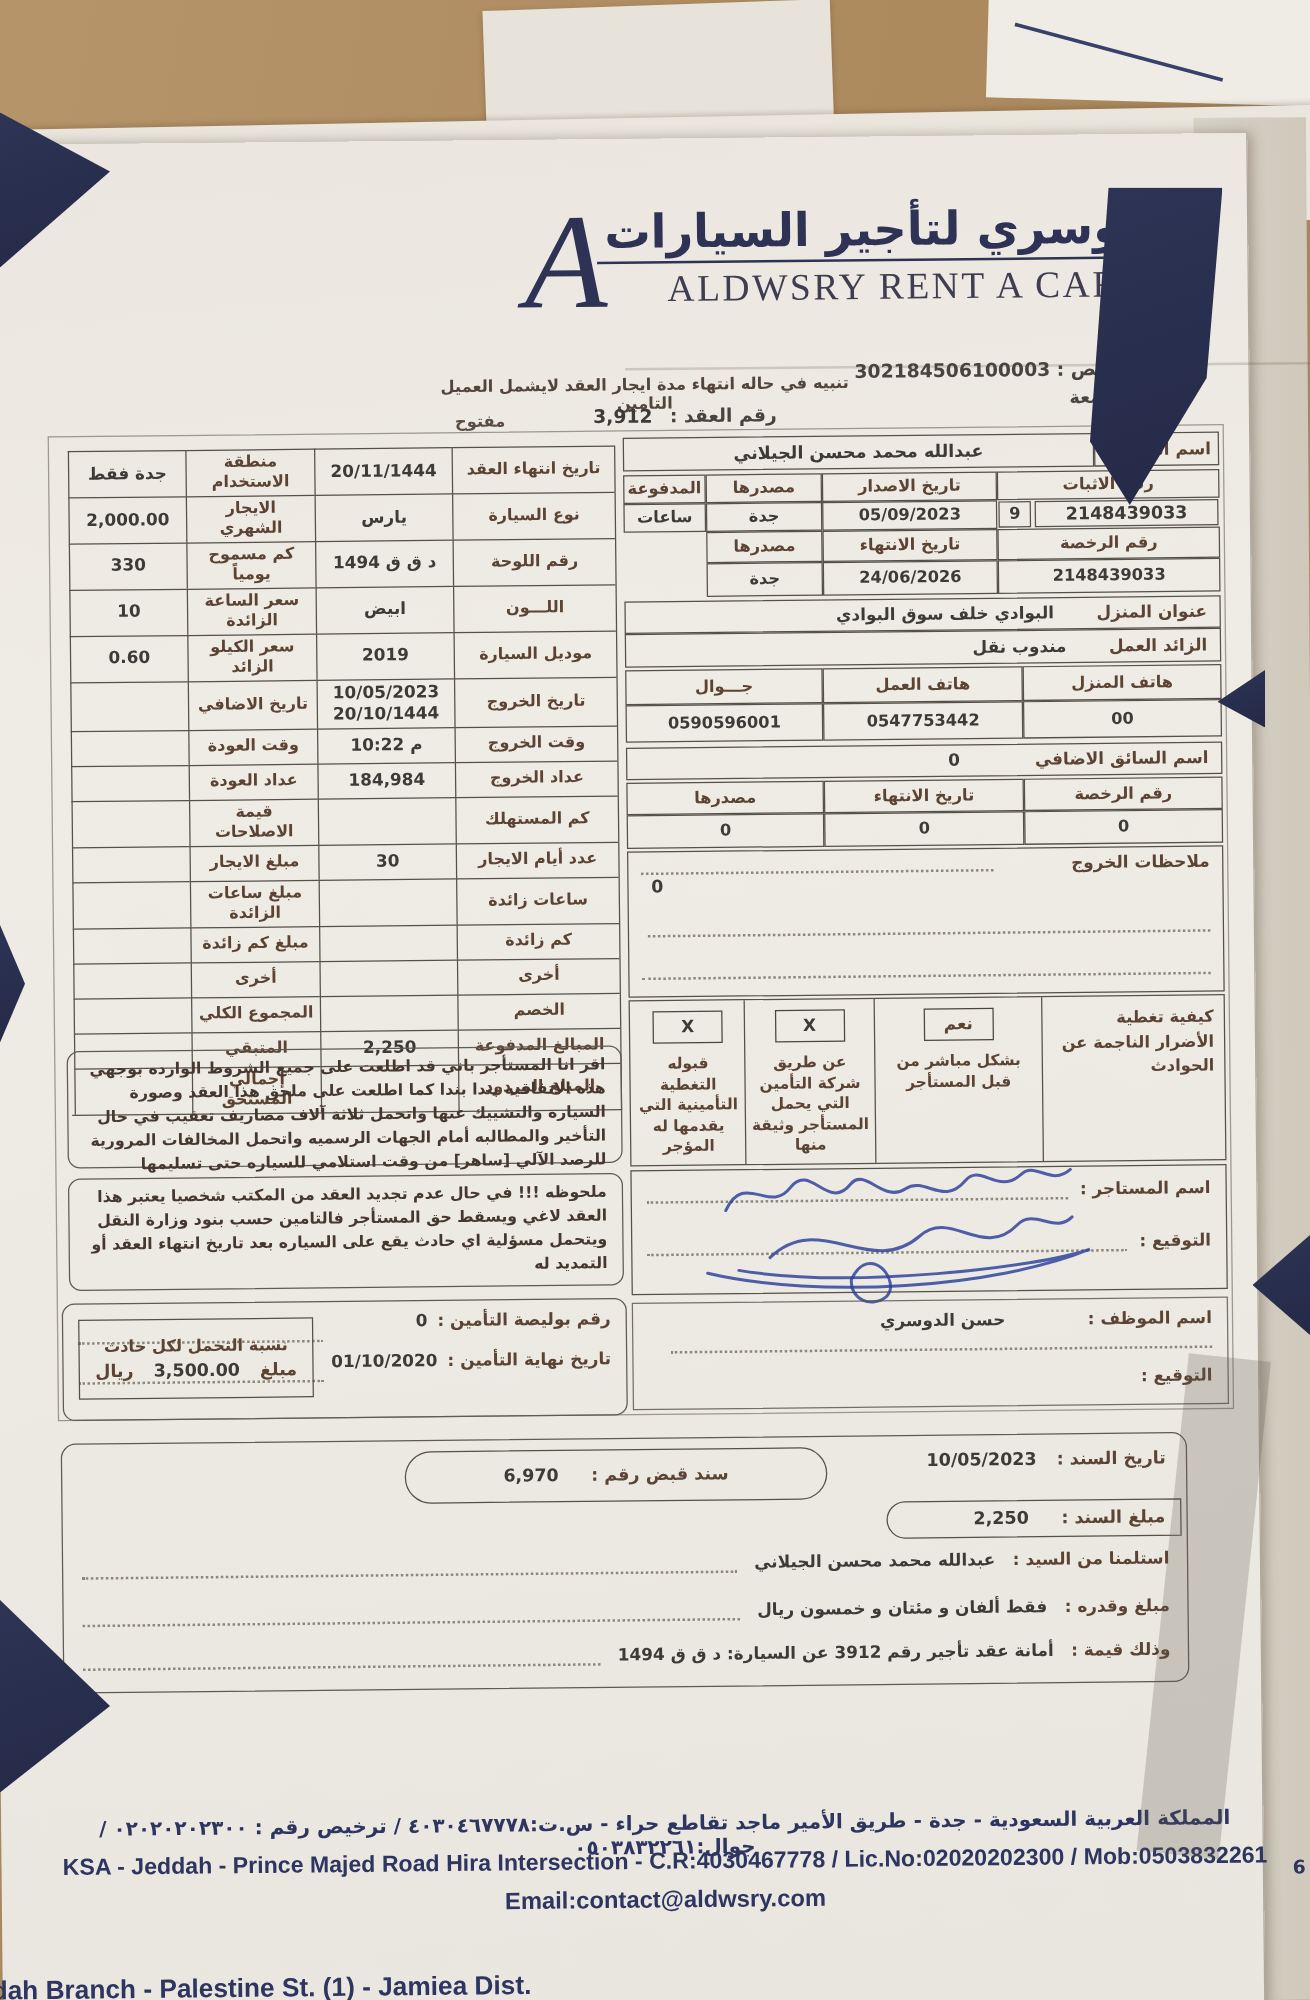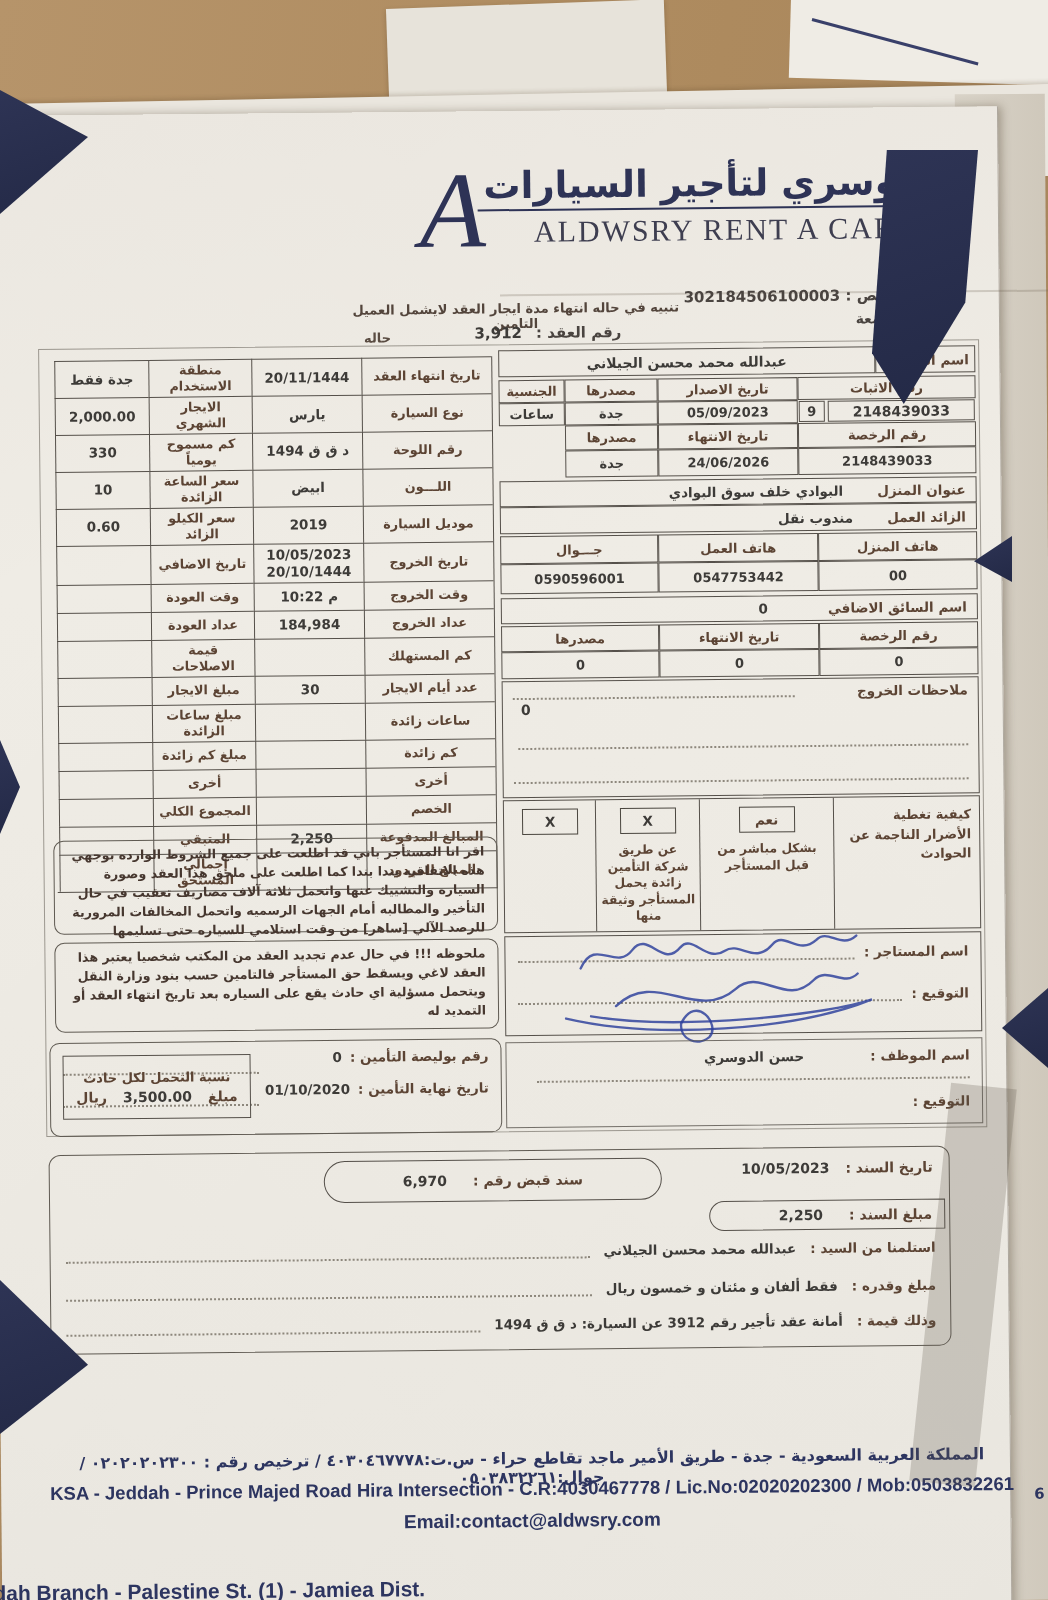--- a/index.html
+++ b/index.html
@@ -149,21 +149,21 @@
     <div class="abs lic-line rtl">
       <span>ترخيص :</span>
       <span>302184506100003</span>
     </div>
     <div class="abs branch-line rtl">الجامعة</div>
     <div class="abs notice rtl">تنبيه في حاله انتهاء مدة ايجار العقد لايشمل العميل التامين</div>
     <div class="abs contract-line rtl">
       <span>رقم العقد :</span>
       <span class="val">3,912</span>
     </div>
-    <div class="abs status-open">حاله</div>
+    <div class="abs status-open">مفتوح</div>
 
     <div class="abs outer-rect"></div>
 
     <div class="abs vtable rtl">
       <div class="vrow">
           <div class="vcell lbl">تاريخ انتهاء العقد</div>
           <div class="vcell val">20/11/1444</div>
           <div class="vcell lbl">منطقة الاستخدام</div>
           <div class="vcell val">جدة فقط</div>
         </div>
@@ -262,21 +262,21 @@
 
     <div class="abs name-row rtl">
       <div class="name-lbl bx lbl">اسم العميل :</div>
       <div class="name-val bx val">عبدالله محمد محسن الجيلاني</div>
     </div>
 
     <div class="abs grid4 rtl" style="left:502px;top:380px;width:477px;">
       <div class="gcell lbl">رقم الاثبات</div>
       <div class="gcell lbl">تاريخ الاصدار</div>
       <div class="gcell lbl">مصدرها</div>
-      <div class="gcell lbl">الجنسية</div>
+      <div class="gcell lbl">المدفوعة</div>
 
       <div class="idwrap">
         <div class="idnum val">2148439033</div>
         <div class="idflag">9</div>
       </div>
       <div class="gcell val">05/09/2023</div>
       <div class="gcell val">جدة</div>
       <div class="gcell val">ساعات</div>
 
       <div class="gcell lbl" style="min-height:25px;">رقم الرخصة</div>
@@ -331,24 +331,25 @@
     </div>
 
     <div class="abs coverage">
       <div class="covcell cov-title lbl">كيفية تغطية الأضرار الناجمة عن الحوادث</div>
       <div class="covcell">
         <div class="optbox lbl">نعم</div>
         <div class="lbl">بشكل مباشر من قبل المستأجر</div>
       </div>
       <div class="covcell">
         <div class="optbox val">X</div>
-        <div class="lbl">عن طريق شركة التأمين زائدة يحمل المستأجر وثيقة منها</div>
+        <div class="lbl">عن طريق شركة التأمين التي يحمل المستأجر وثيقة منها</div>
       </div>
       <div class="covcell">
         <div class="optbox val">X</div>
+        <div class="lbl">قبوله التغطية التأمينية التي يقدمها له المؤجر</div>
       </div>
     </div>
 
     <div class="sigbox rtl">
       <div class="sigrow">
         <span class="lbl">اسم المستاجر :</span>
         <span class="dfill"></span>
       </div>
       <div class="sigrow sigrow2">
         <span class="lbl">التوقيع :</span>

